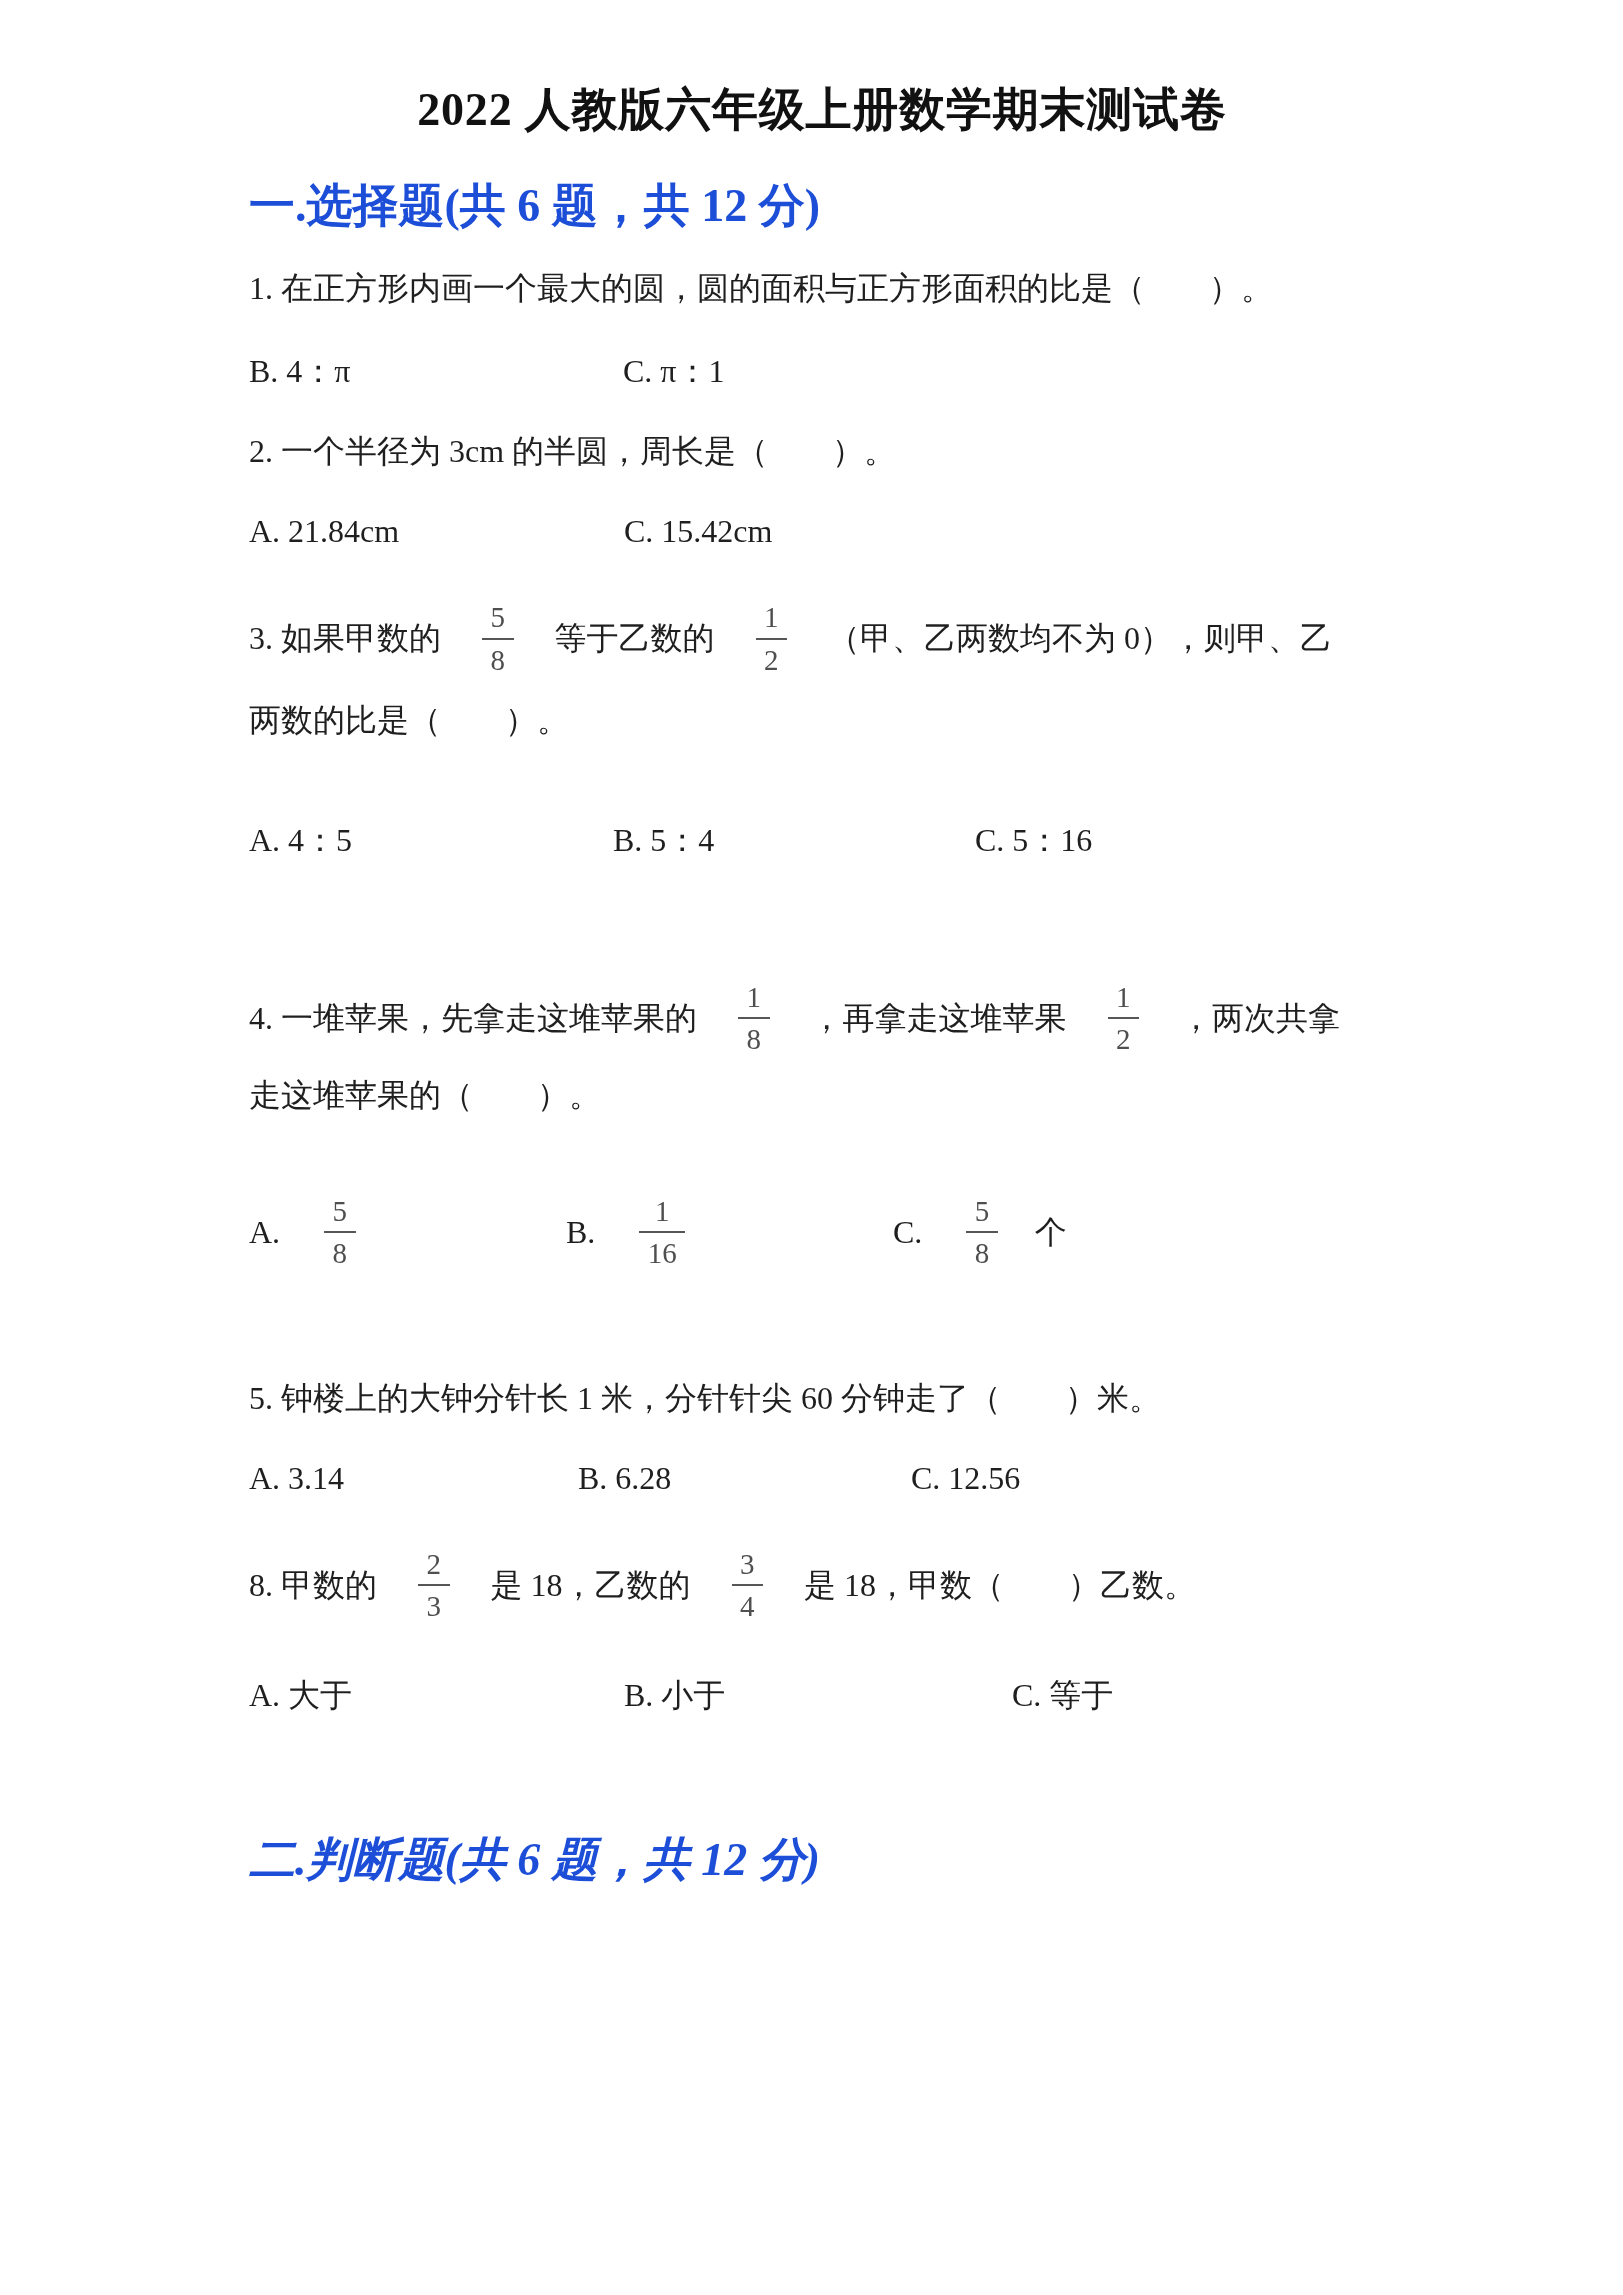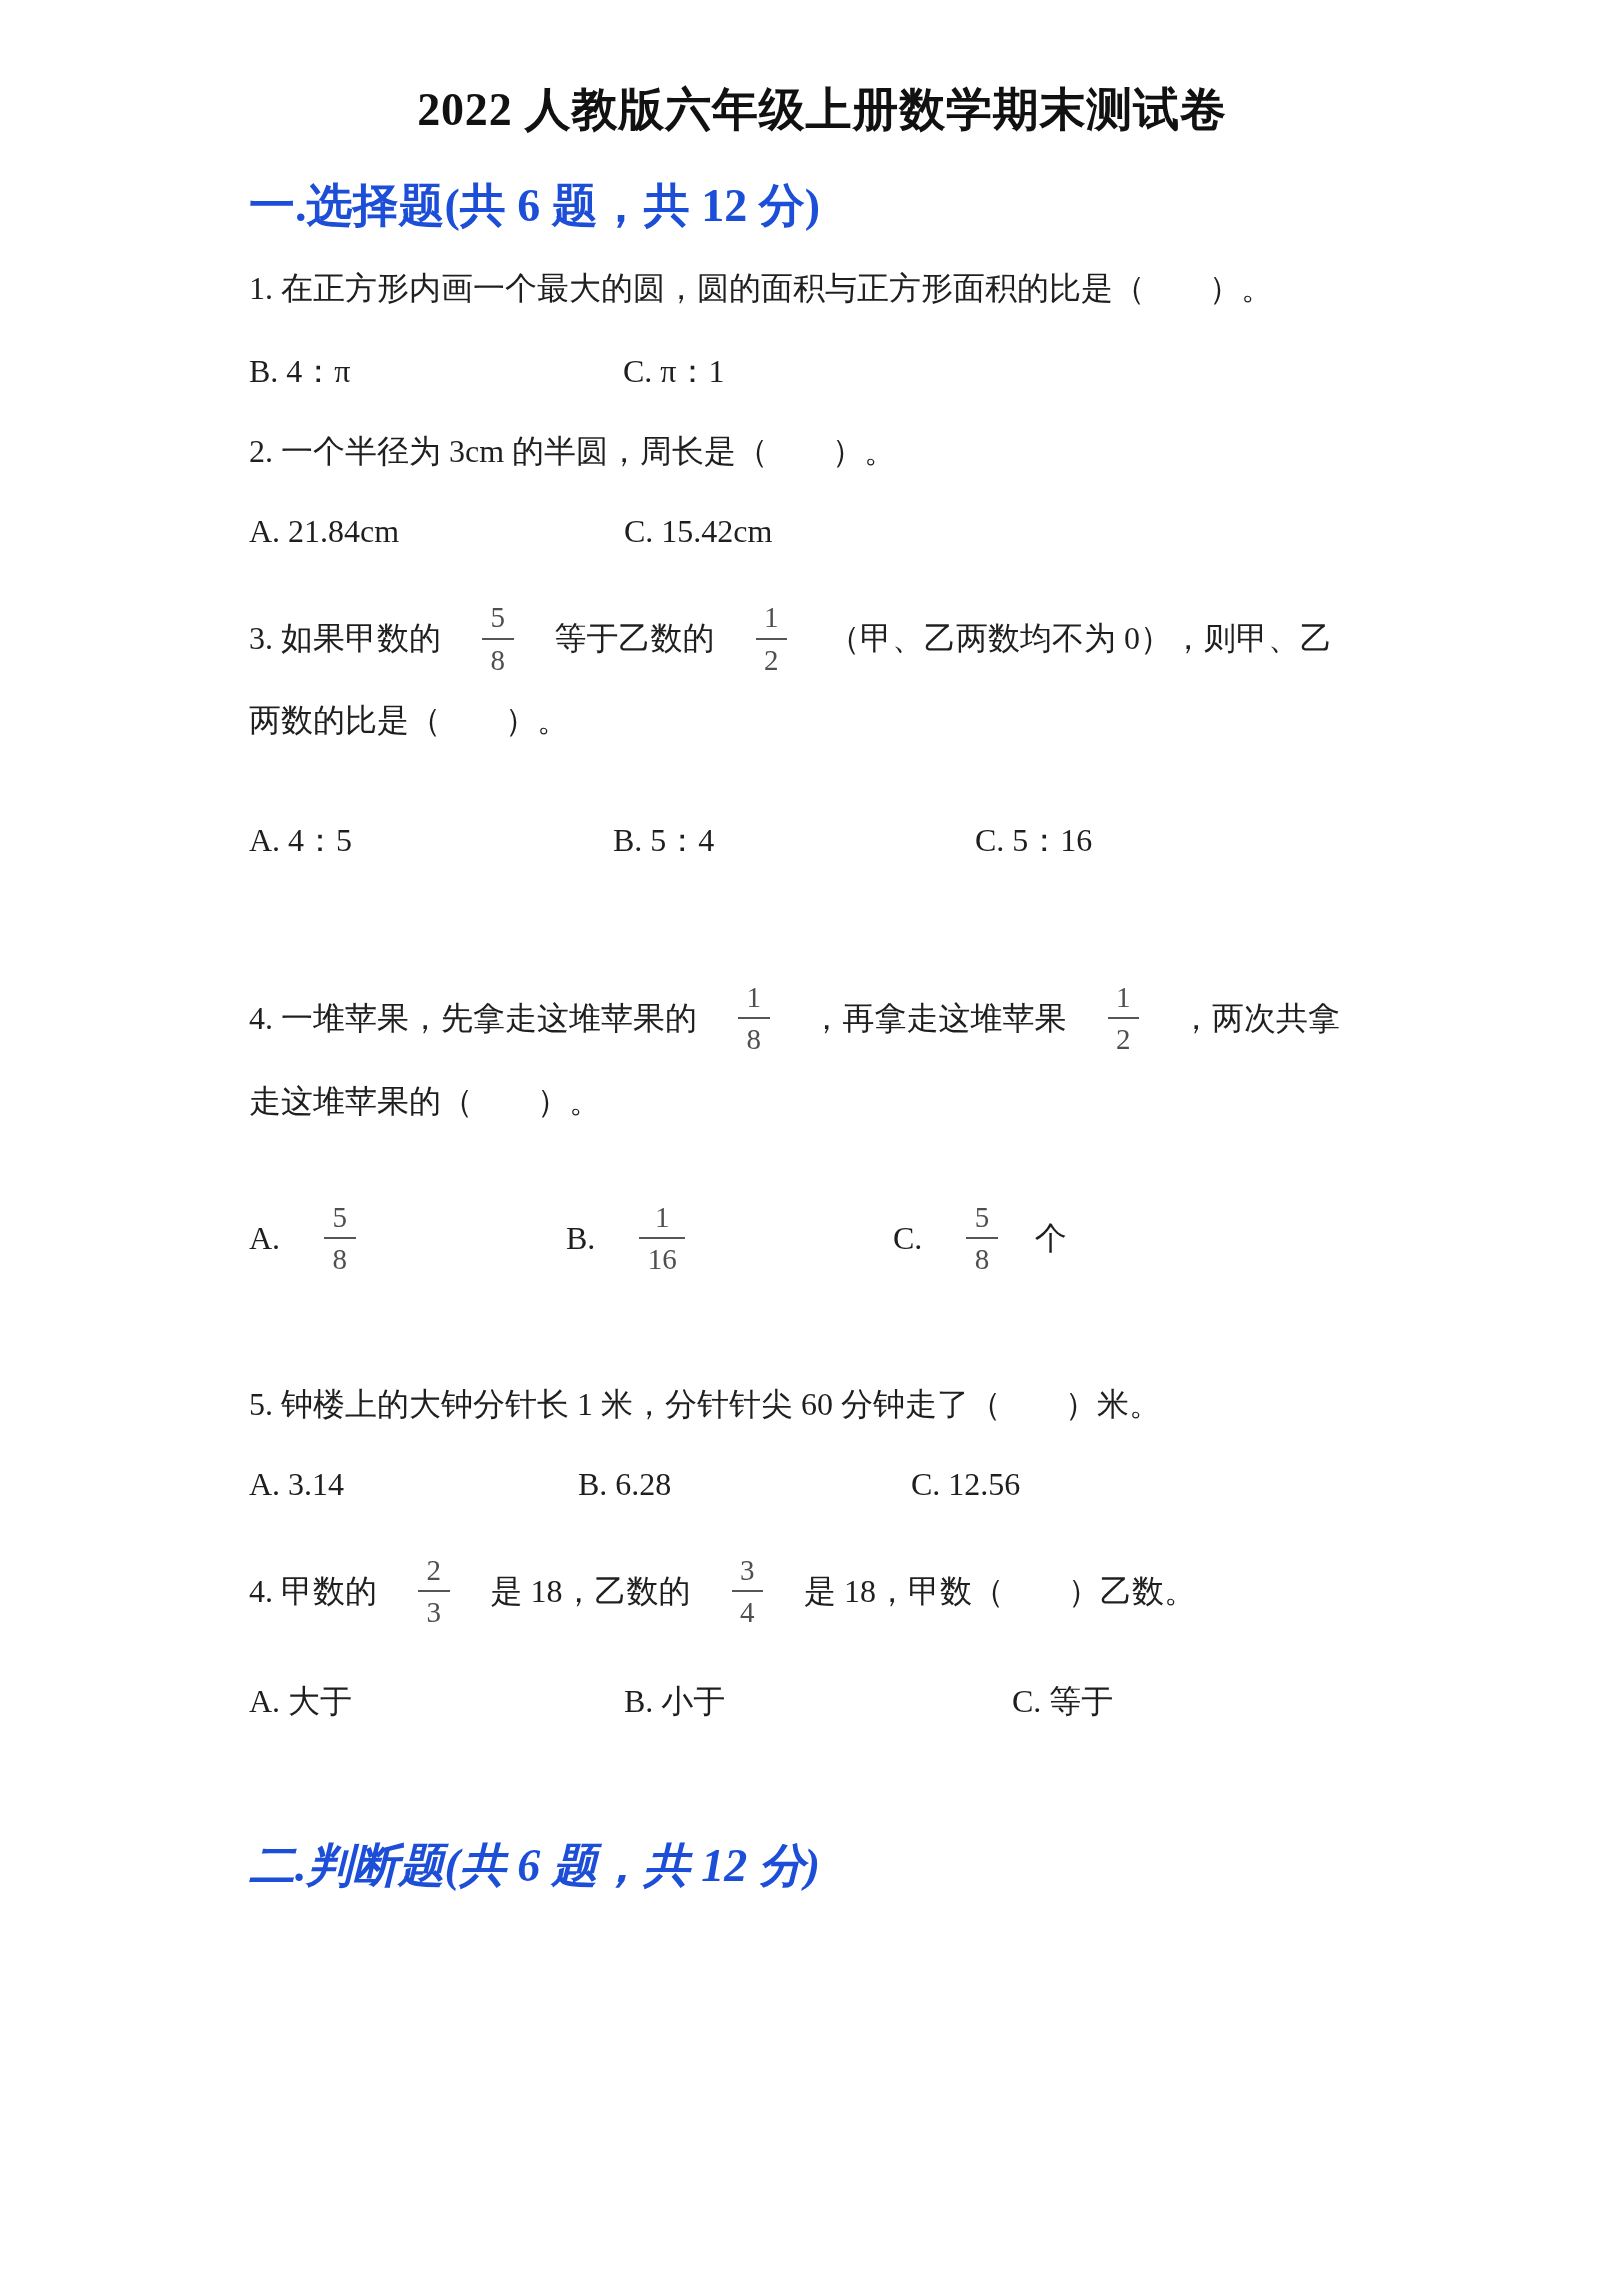--- a/index.html
+++ b/index.html
@@ -70,21 +70,21 @@
     margin: 0 41px;
     font-size: 29px;
     line-height: 34px;
     color: #4f4f4f;
     font-weight: normal;
   }
   .frac .fn { padding: 0 8.5px 3.4px 8.5px; }
   .frac .fd { padding: 3.4px 8.5px 0 8.5px; border-top: 2.5px solid #565656; }
   
   .mt16  { margin-top: 13.5px; }
-  .mt18  { margin-top: 15px; }
+  .mt18  { margin-top: 9px; }
   .mt46  { margin-top: 39px; }
   .mt50  { margin-top: 42px; }
   .mt56  { margin-top: 47px; }
   .mt82  { margin-top: 69px; }
   .mt94  { margin-top: 79px; }
   .mt116 { margin-top: 98px; }
   .mt130 { margin-top: 110px; }
   .mt146 { margin-top: 123px; font-style: italic; }
 </style>
 </head>
@@ -168,21 +168,21 @@
   </div>
 
   <div class="q mt116">5. 钟楼上的大钟分针长 1 米，分针针尖 60 分钟走了（　　）米。</div>
   <div class="opts mt46" style="grid-template-columns: 329px 333px 1fr;">
     <div class="opt">A. 3.14</div>
     <div class="opt">B. 6.28</div>
     <div class="opt">C. 12.56</div>
   </div>
 
   <div class="qf mt46">
-    <span>4. 甲数的</span>
+    <span>8. 甲数的</span>
     <span class="frac">
         <span class="fn">2</span>
         <span class="fd">3</span>
       </span>
     <span>是 18，乙数的</span>
     <span class="frac">
         <span class="fn">3</span>
         <span class="fd">4</span>
       </span>
     <span>是 18，甲数（　　）乙数。</span>

